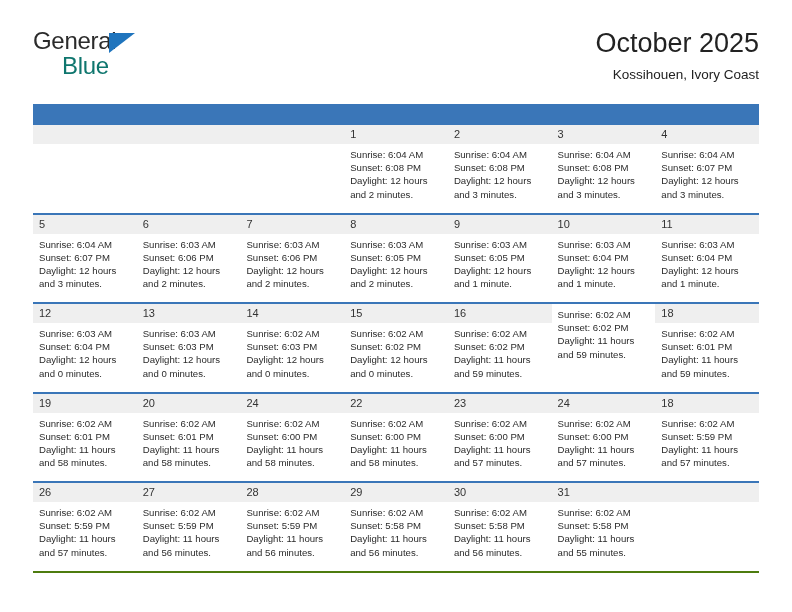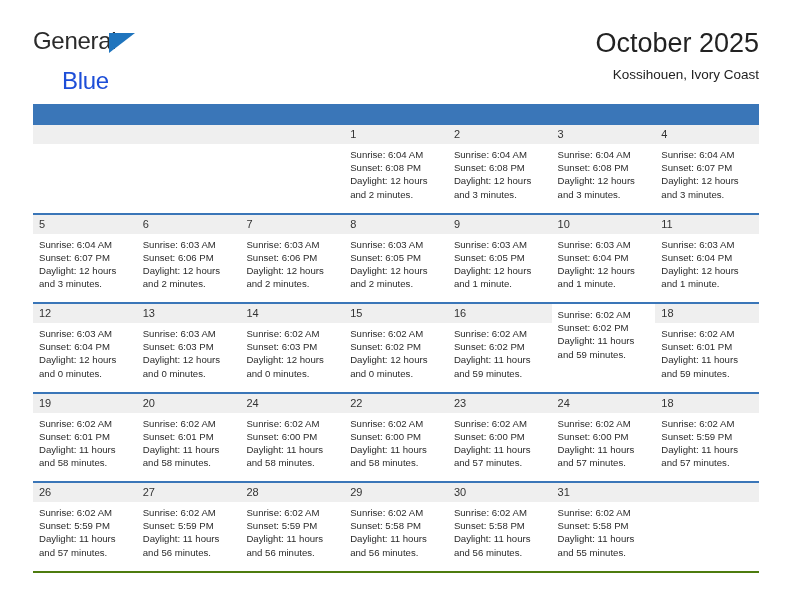--- a/index.html
+++ b/index.html
@@ -53,24 +53,24 @@
     left: 76px;
     top: 7px;
     width: 0;
     height: 0;
     border-left: 26px solid #1f74bd;
     border-bottom: 20px solid transparent;
   }
   .logo-blue {
     position: absolute;
     left: 29px;
-    top: 41px;
+    top: 26px;
     font-size: 24px;
     letter-spacing: -0.3px;
-    color: #1d4ed8;
+    color: #0f766e;
     font-family: "Liberation Sans", sans-serif;
   }
 
   .title-block {
     position: absolute;
     right: 0;
     top: 0;
     text-align: right;
   }
   .cal-title {

